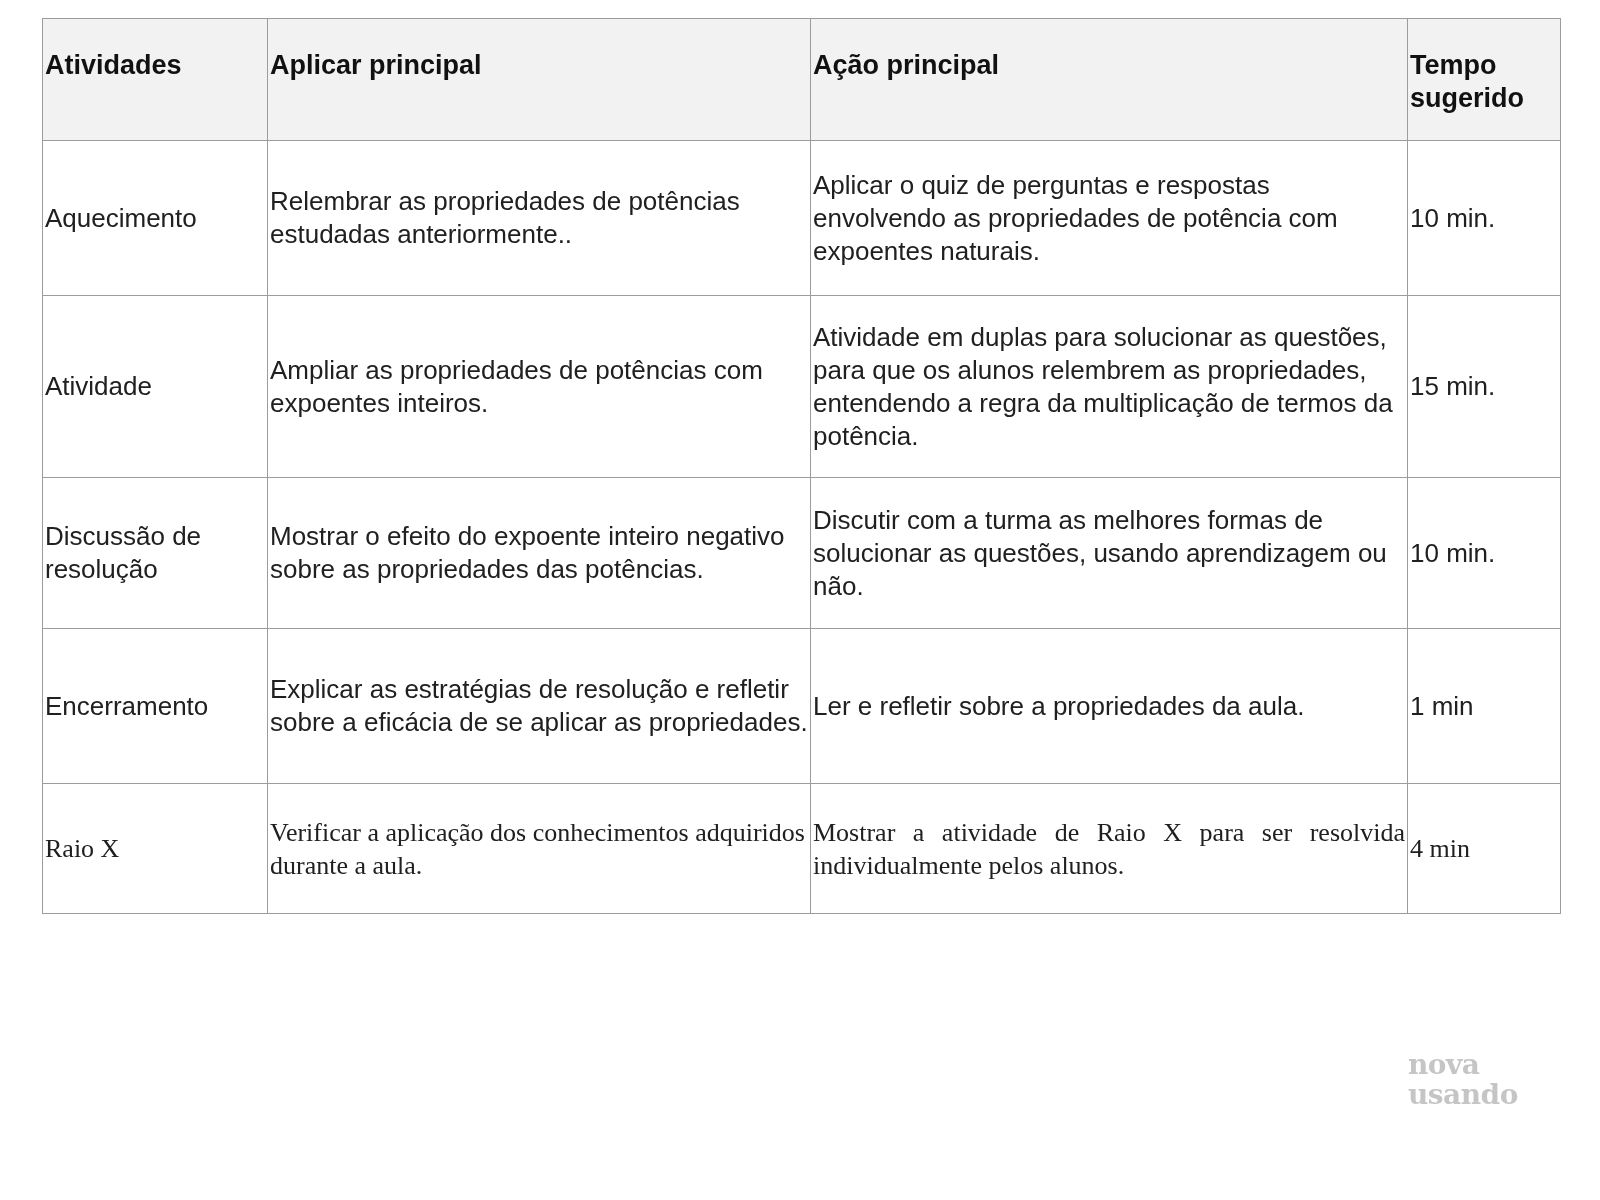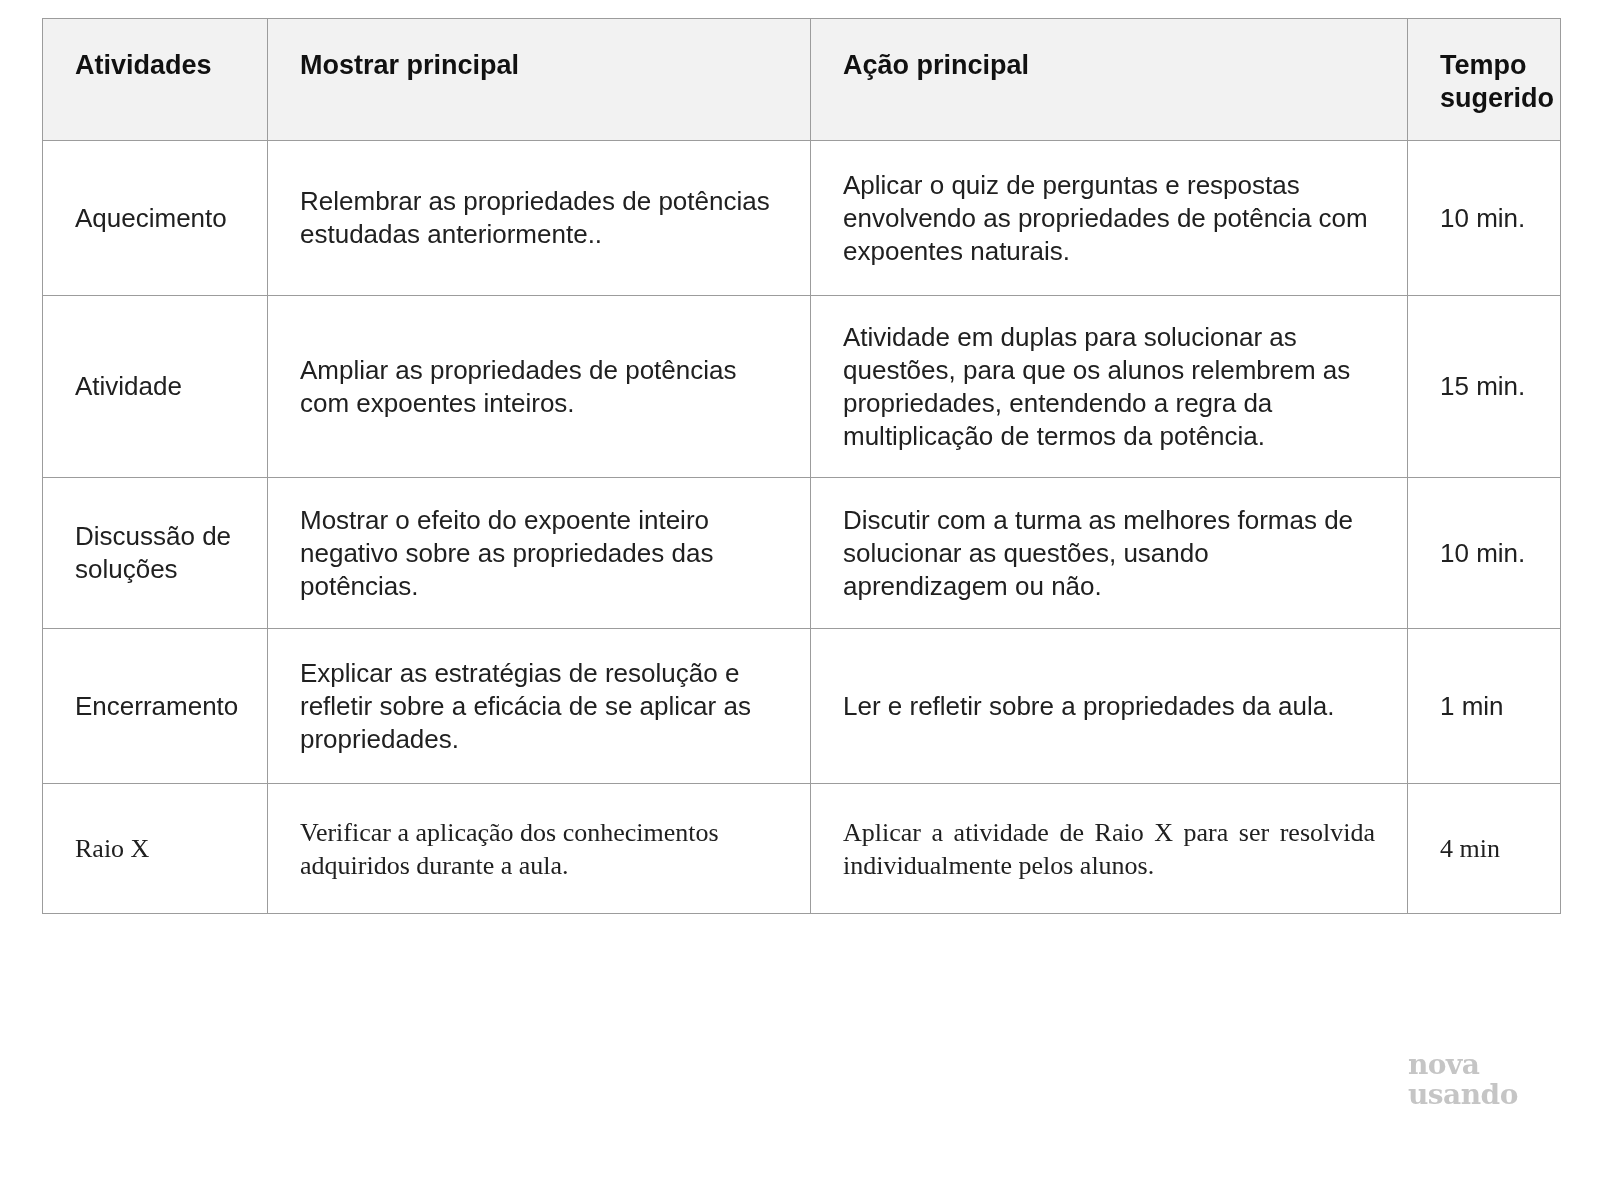--- a/index.html
+++ b/index.html
@@ -19,21 +19,21 @@
   .lesson-table{
     position:absolute;
     left:42px;top:18px;
     width:1518px;
     border-collapse:collapse;
     table-layout:fixed;
   }
   .lesson-table th,
   .lesson-table td{
     border:1px solid var(--border);
-    padding:12px 32px;
+    padding:12px 2px;
     font-size:26px;
     line-height:33px;
     font-weight:400;
     text-align:left;
     vertical-align:middle;
     overflow:hidden;
   }
   .lesson-table thead th{
     background:var(--header_bg);
     font-weight:700;
@@ -67,54 +67,54 @@
 <table class="lesson-table">
   <colgroup>
     <col style="width:225px">
     <col style="width:543px">
     <col style="width:597px">
     <col style="width:153px">
   </colgroup>
   <thead>
     <tr class="row-header">
       <th>Atividades</th>
-      <th>Mostrar principal</th>
+      <th>Aplicar principal</th>
       <th>Ação principal</th>
       <th>Tempo sugerido</th>
     </tr>
   </thead>
   <tbody>
     <tr class="row-1">
       <td>Aquecimento</td>
       <td>Relembrar as propriedades de potências estudadas anteriormente..</td>
       <td>Aplicar o quiz de perguntas e respostas envolvendo as propriedades de potência com expoentes naturais.</td>
       <td>10 min.</td>
     </tr>
     <tr class="row-2">
       <td>Atividade</td>
       <td>Ampliar as propriedades de potências com expoentes inteiros.</td>
       <td>Atividade em duplas para solucionar as questões, para que os alunos relembrem as propriedades, entendendo a regra da multiplicação de termos da potência.</td>
       <td>15 min.</td>
     </tr>
     <tr class="row-3">
-      <td>Discussão de soluções</td>
+      <td>Discussão de resolução</td>
       <td>Mostrar o efeito do expoente inteiro negativo sobre as propriedades das potências.</td>
       <td>Discutir com a turma as melhores formas de solucionar as questões, usando aprendizagem ou não.</td>
       <td>10 min.</td>
     </tr>
     <tr class="row-5">
       <td>Encerramento</td>
       <td>Explicar as estratégias de resolução e refletir sobre a eficácia de se aplicar as propriedades.</td>
       <td>Ler e refletir sobre a propriedades da aula.</td>
       <td>1 min</td>
     </tr>
     <tr class="row-6">
       <td>Raio X</td>
       <td>Verificar a aplicação dos conhecimentos adquiridos durante a aula.</td>
-      <td class="justify">Aplicar a atividade de Raio X para ser resolvida individualmente pelos alunos.</td>
+      <td class="justify">Mostrar a atividade de Raio X para ser resolvida individualmente pelos alunos.</td>
       <td>4 min</td>
     </tr>
   </tbody>
 </table>
 
 <div class="logo">
   <div>nova</div>
   <div>usando</div>
 </div>
 

